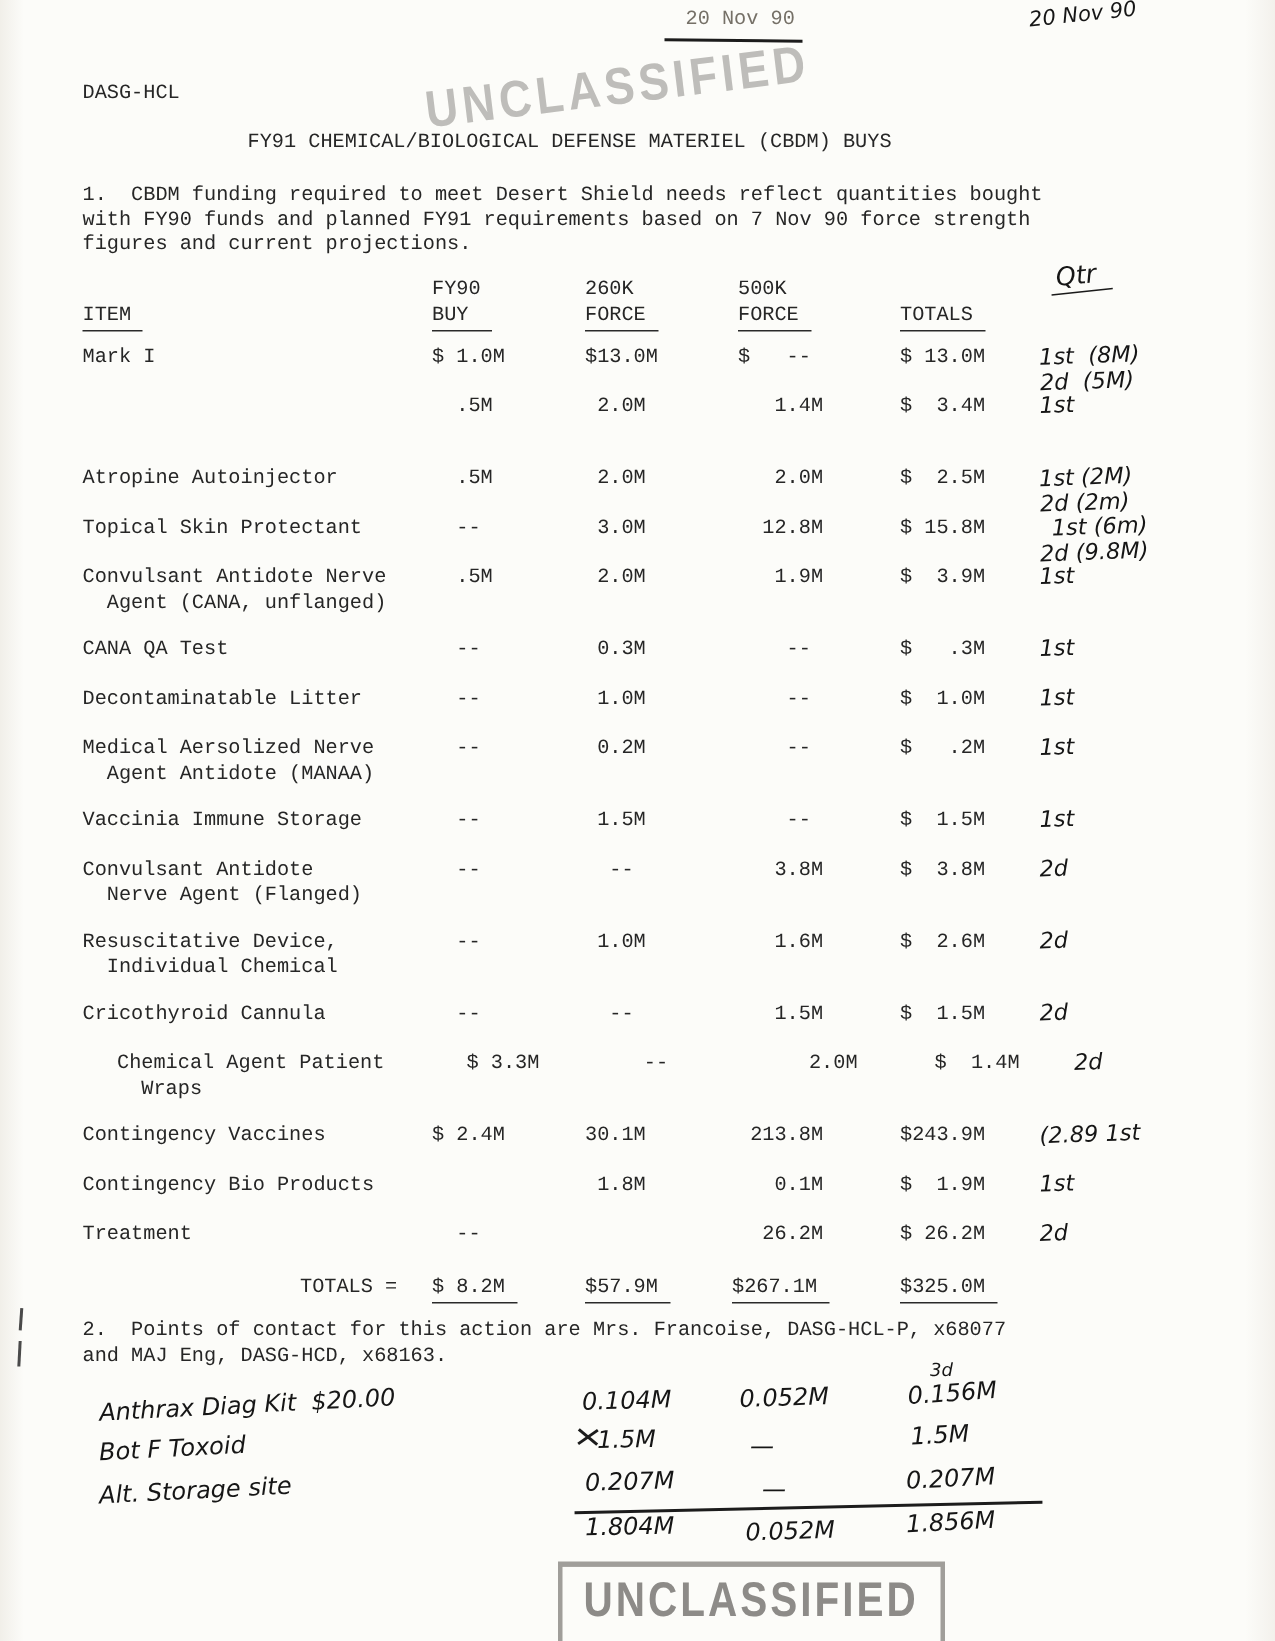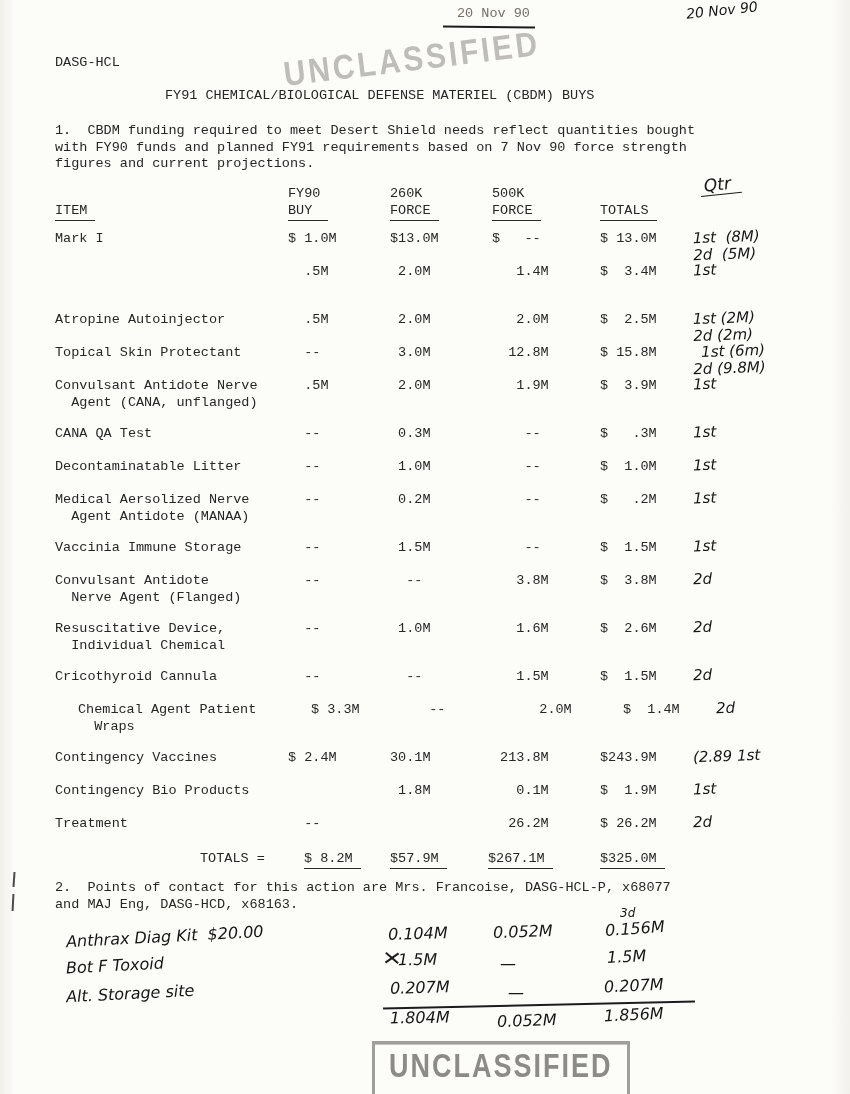--- a/index.html
+++ b/index.html
@@ -191,21 +191,21 @@
         <div class="typed abs c-fy90">  --</div>
         <div class="typed abs c-260"></div>
         <div class="typed abs c-500">  26.2M</div>
         <div class="typed abs c-tot">$ 26.2M</div>
         <div class="hand abs c-qtr">2d</div>
       </div>
     </div>
 
   <div class="abs" style="left:0;top:851px;width:850px;height:22px">
     <div class="abs typed" style="left:200px;top:0">TOTALS =</div>
-    <div class="abs typed u" style="left:304px;top:0">$ 8.2M</div>
+    <div class="abs typed u" style="left:288px;top:0">$ 8.2M</div>
     <div class="abs typed u" style="left:390px;top:0">$57.9M</div>
     <div class="abs typed u" style="left:488px;top:0">$267.1M</div>
     <div class="abs typed u" style="left:600px;top:0">$325.0M</div>
   </div>
 
   <div class="abs mark" style="left:13px;top:872px;width:2px;height:15px;transform:rotate(4deg)"></div>
   <div class="abs mark" style="left:12px;top:894px;width:2px;height:17px;transform:rotate(3deg)"></div>
 
   <div class="abs typed" style="left:55px;top:880px">2.  Points of contact for this action are Mrs. Francoise, DASG-HCL-P, x68077
 and MAJ Eng, DASG-HCD, x68163.</div>

